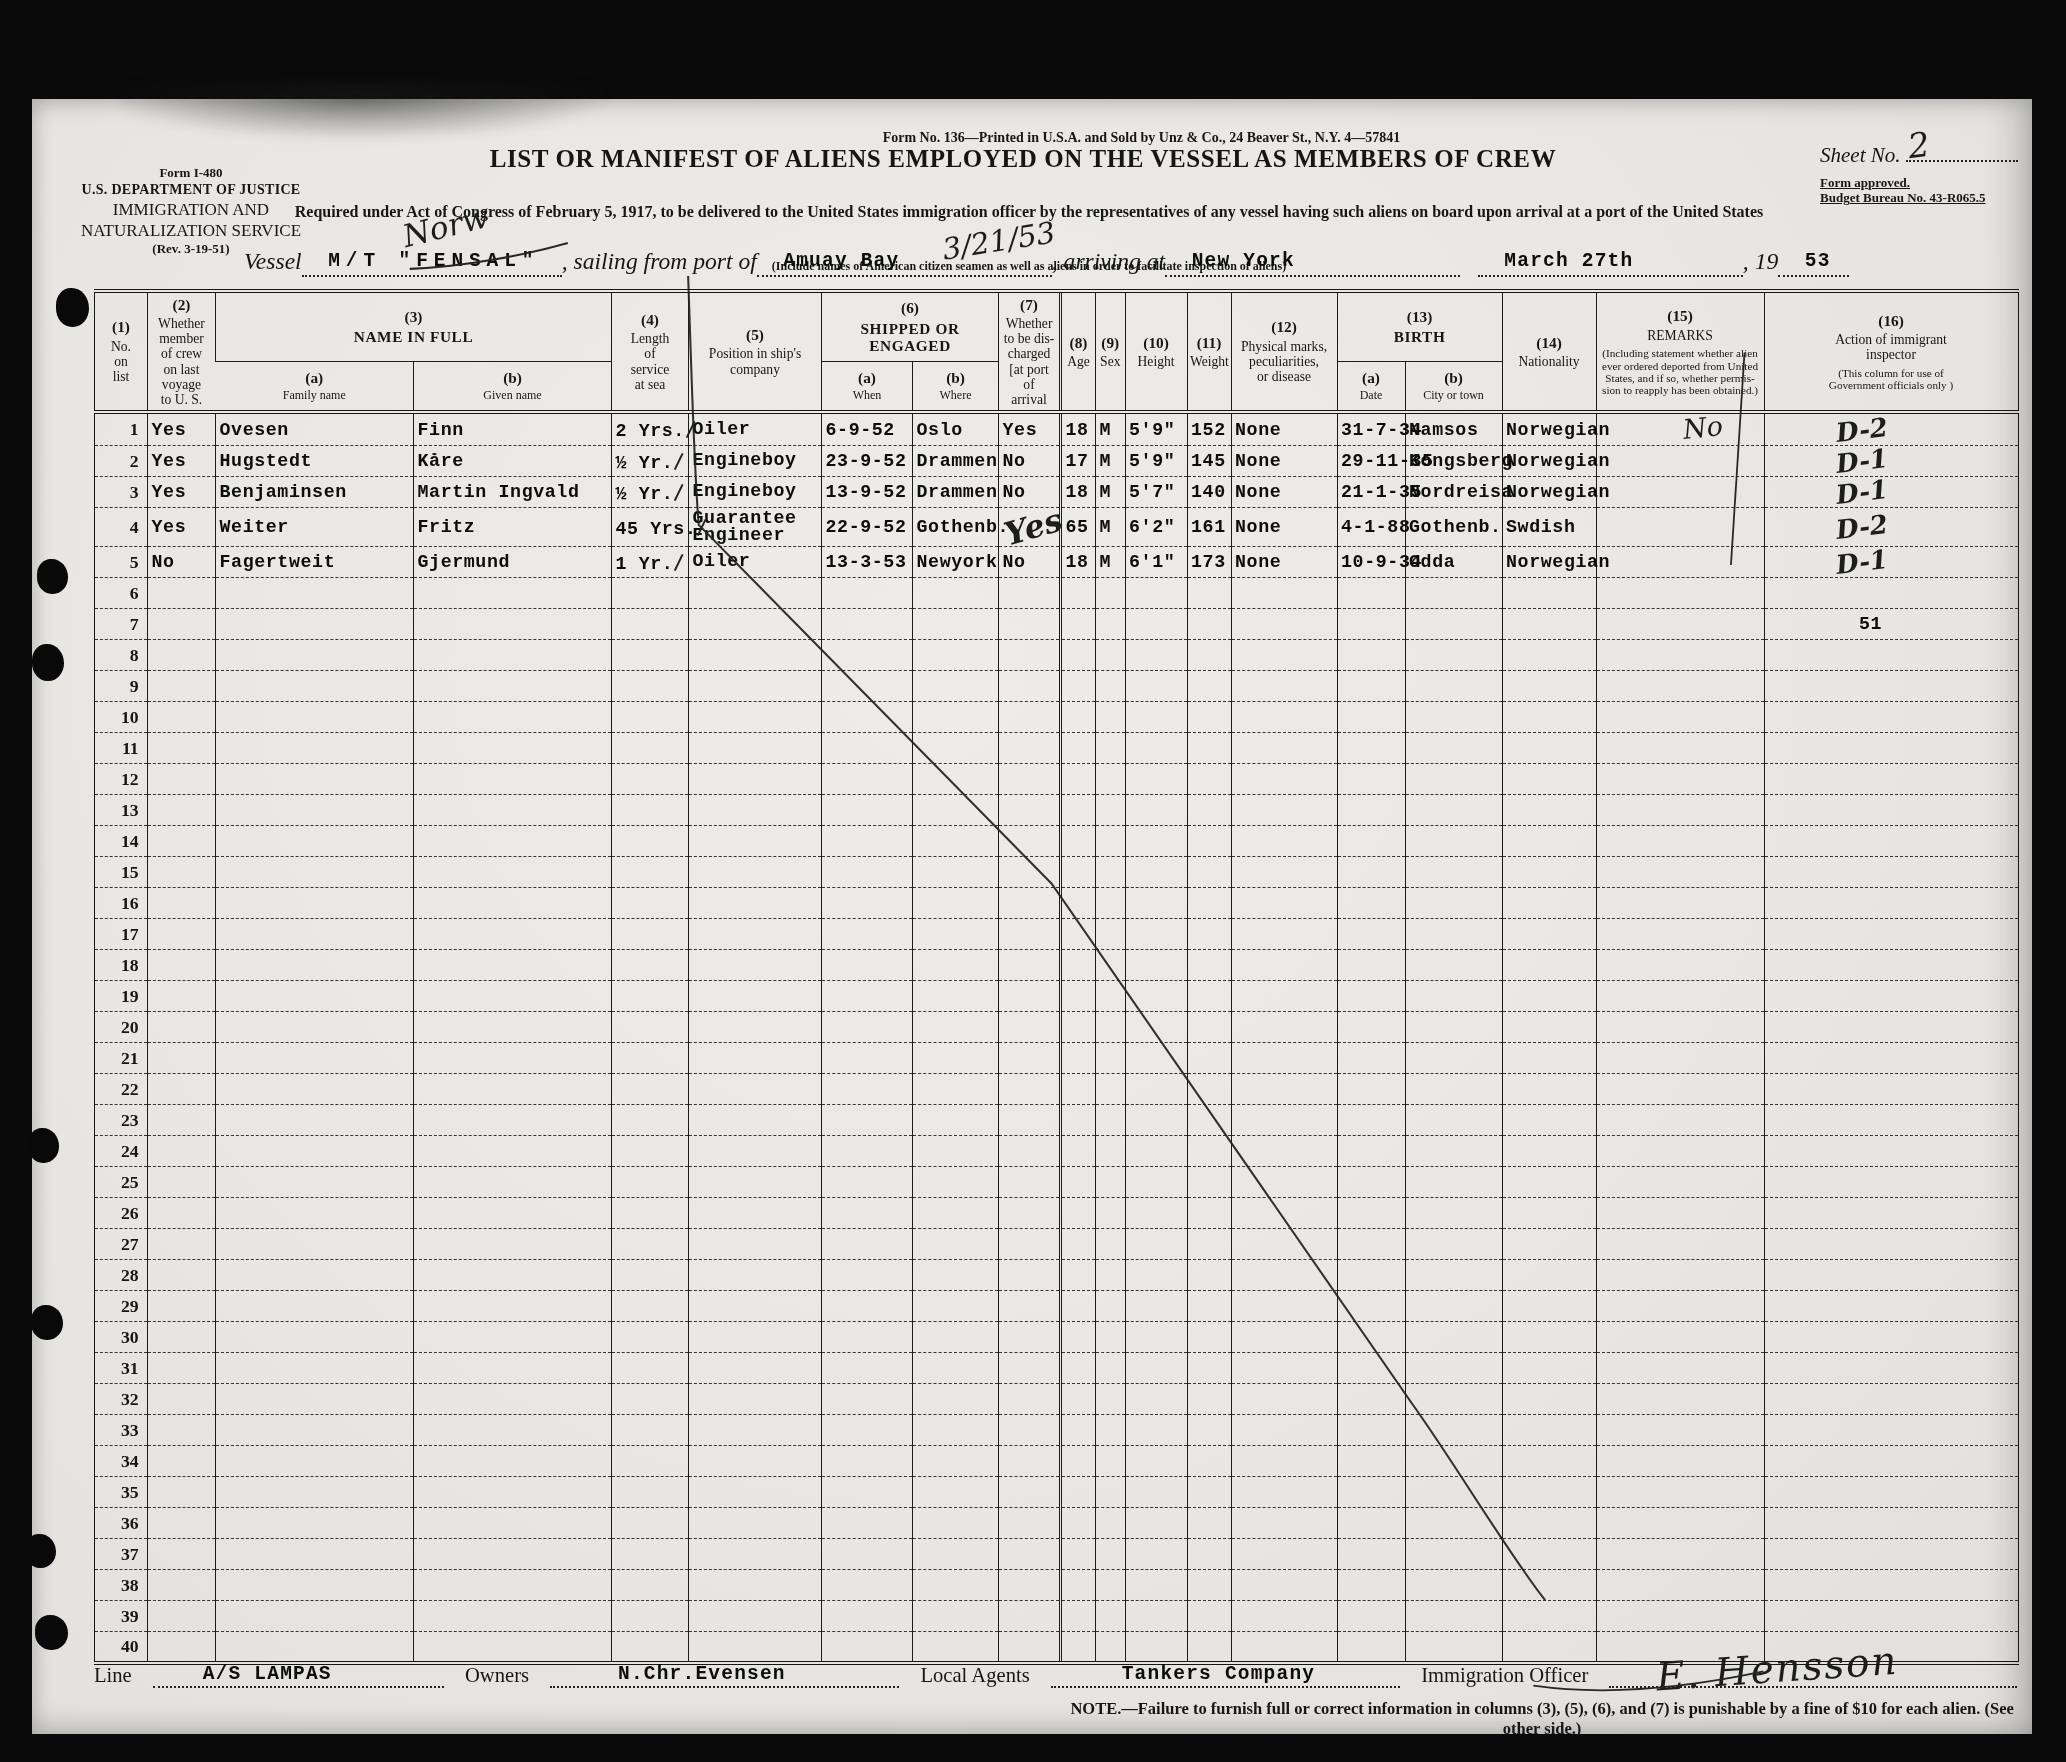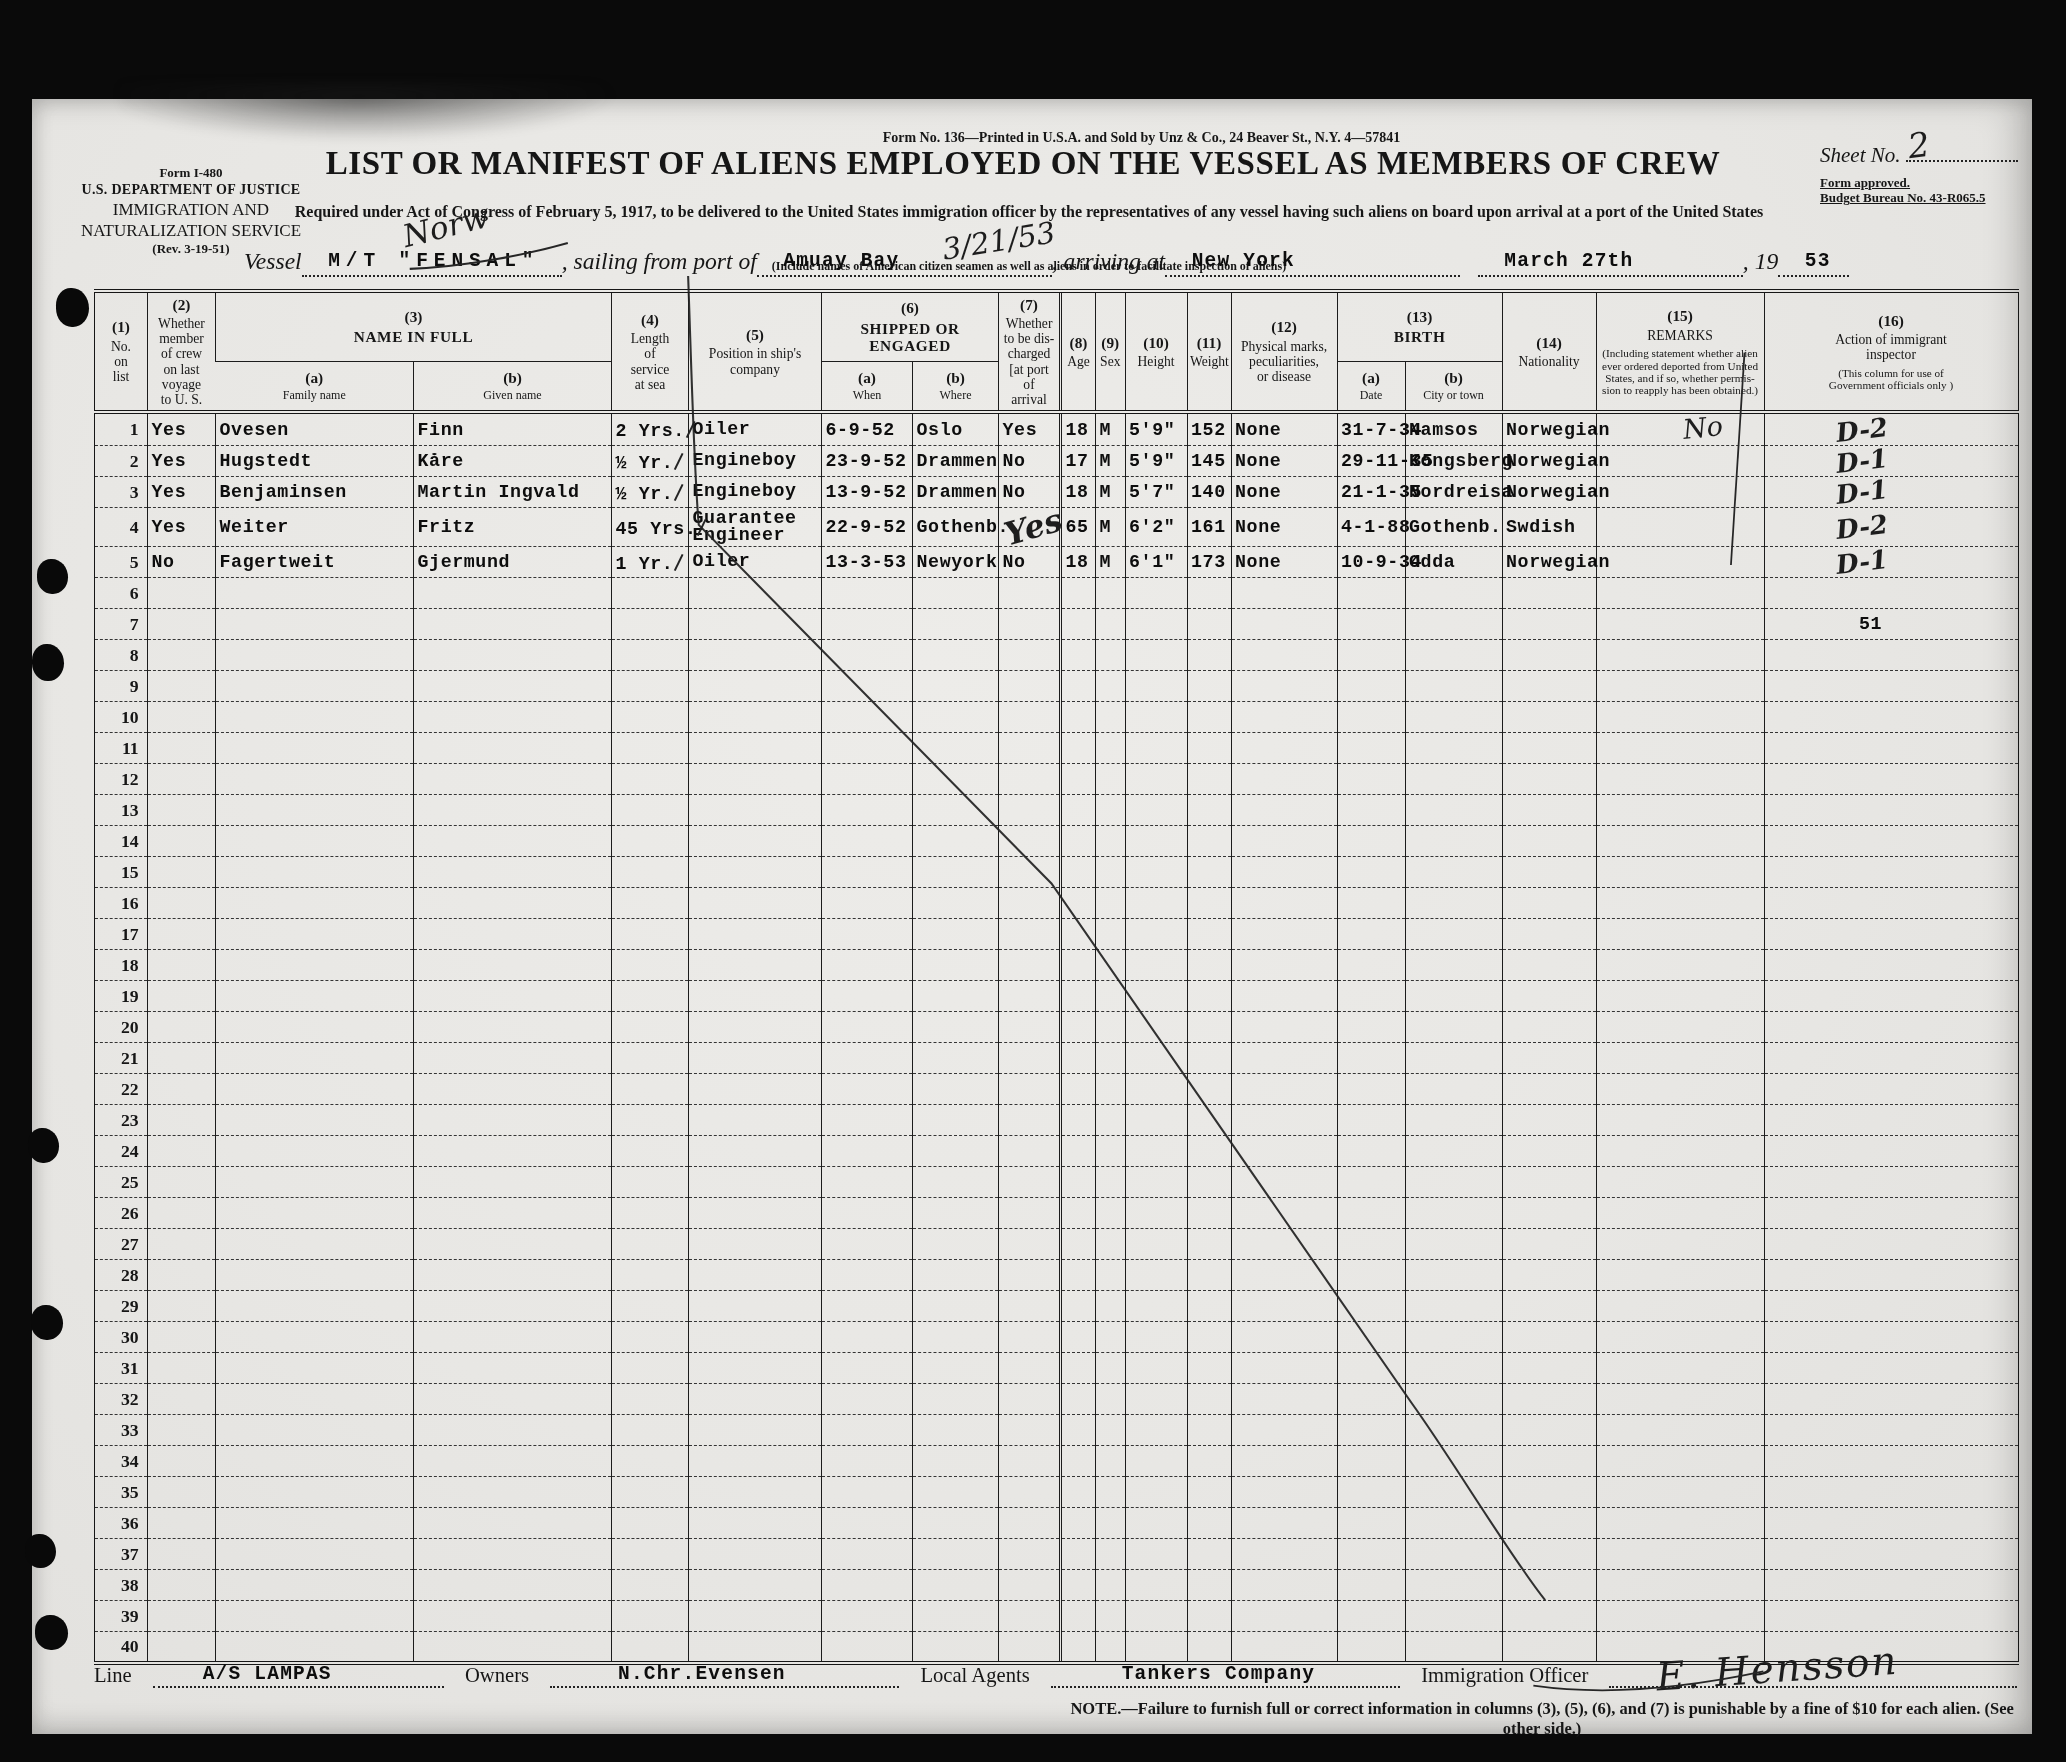--- a/index.html
+++ b/index.html
@@ -16,21 +16,21 @@
 
   
   .corner{position:absolute;left:35px;top:52px;width:248px;text-align:center;line-height:1.25;margin-top:14px;}
   .corner .l1{font-size:13px;font-weight:700;}
   .corner .l2{font-size:14px;font-weight:700;letter-spacing:0.3px;}
   .corner .l3{font-size:17px;font-weight:400;}
   .corner .l4{font-size:13px;font-weight:700;}
   .printline{position:absolute;left:726px;top:31px;width:767px;text-align:center;
              font-size:14px;font-weight:700;}
   .doctitle{position:absolute;left:283px;top:46px;width:1416px;text-align:center;
-            font-size:33px;font-weight:700;letter-spacing:0.6px;}
+            font-size:25px;font-weight:700;letter-spacing:0.6px;}
   .sheetline{position:absolute;left:1788px;top:41px;width:206px;font-style:italic;font-size:21px;}
   .sheetline .dots{display:inline-block;width:112px;border-bottom:2.9px dotted #222;height:20px;}
   .sheet-val{position:absolute;left:88px;top:-15.3px;font-size:34px;transform:rotate(-7deg);}
   .approval{position:absolute;left:1788px;top:76px;width:212px;font-size:13px;font-weight:700;line-height:1.18;text-decoration:underline;}
   .reqline{position:absolute;left:124px;top:104px;width:1746px;text-align:center;
            font-size:16px;font-weight:700;}
   .incline{position:absolute;left:124px;top:131px;width:1746px;text-align:center;
            font-size:12px;font-weight:700;margin-top:29px;}
 
   

